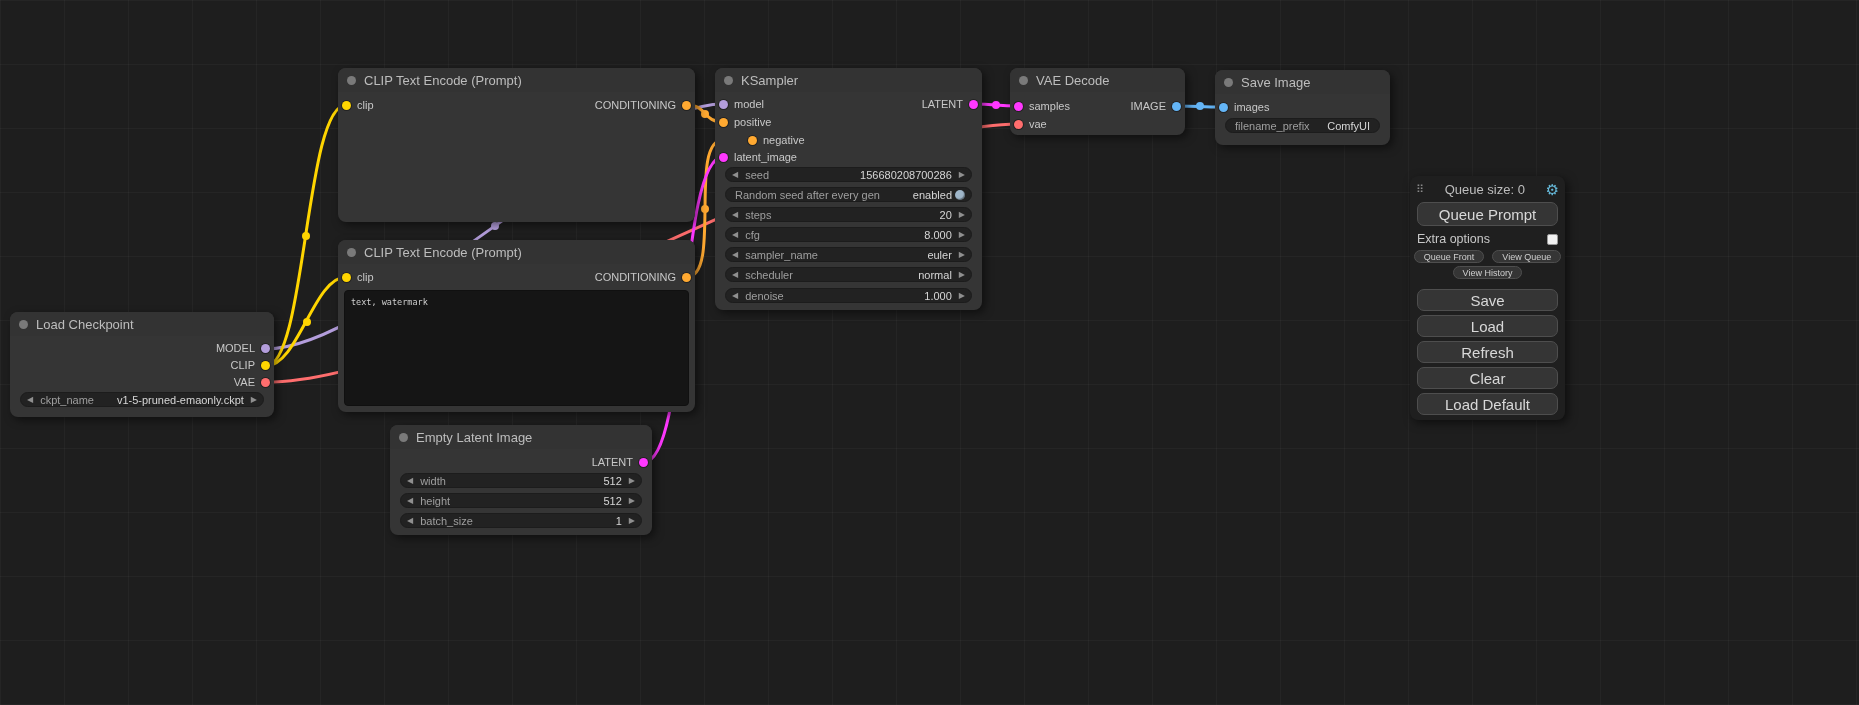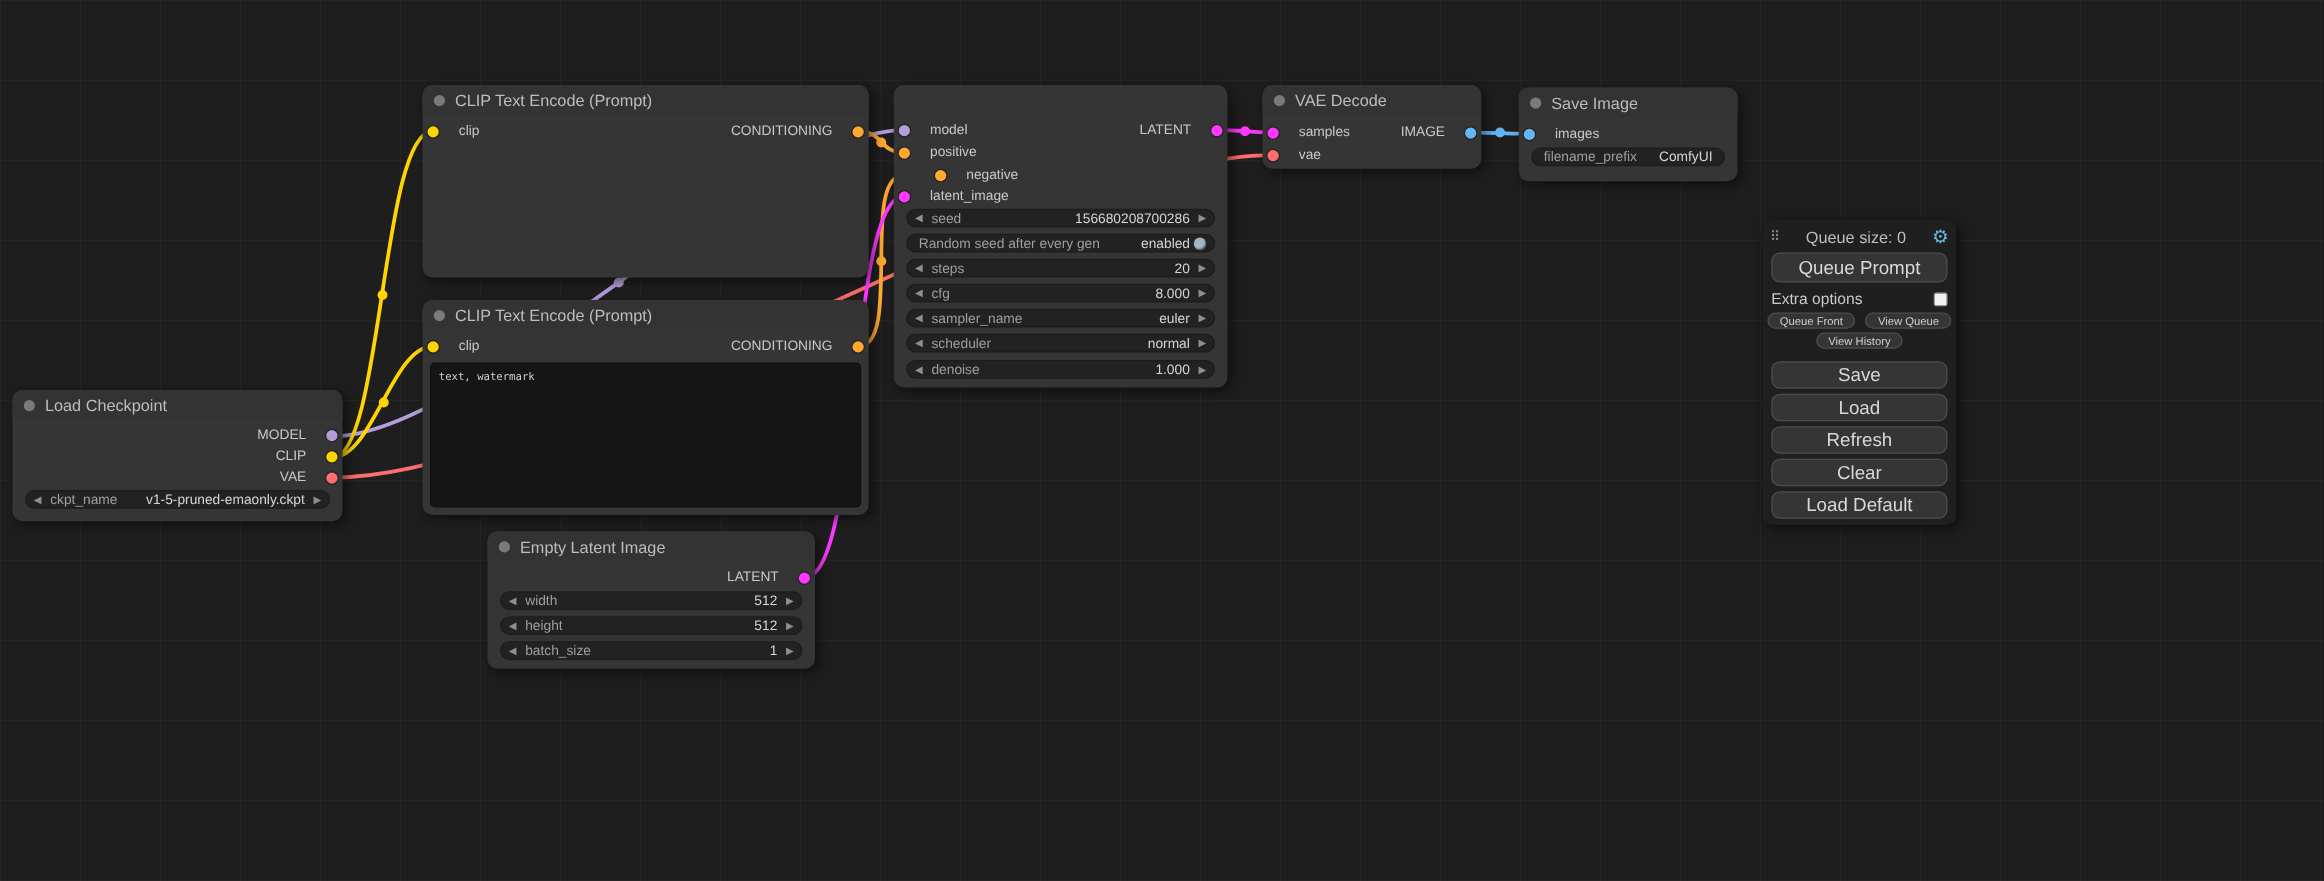--- a/index.html
+++ b/index.html
@@ -20,21 +20,21 @@
     position:absolute; background:#353535; border-radius:8px; z-index:2;
     box-shadow:3px 3px 9px rgba(0,0,0,0.5); color:#c0c0c0;
   }
   .ntitle {
     height:24px; background:#333333; border-radius:8px 8px 0 0;
     display:flex; align-items:center; padding:0 9px; gap:8px;
   }
   .tdot { width:9px; height:9px; border-radius:50%; background:#7a7a7a; flex:0 0 auto; }
   .ttext { font-size:13px; color:#bdbdbd; white-space:nowrap; overflow:hidden; }
 
-  .slot { position:absolute; height:16px; display:flex; align-items:center; gap:16px; font-size:11px; color:#c8c8c8; }
+  .slot { position:absolute; height:16px; display:flex; align-items:center; gap:6px; font-size:11px; color:#c8c8c8; }
   .slot.in  { left:4px; }
   .slot.out { right:4px; }
   .port { width:9px; height:9px; border-radius:50%; flex:0 0 auto; box-shadow:0 0 0 1px rgba(0,0,0,0.35); }
   .p-model        { background:#B39DDB; }
   .p-clip         { background:#FFD500; }
   .p-vae          { background:#FF6E6E; }
   .p-conditioning { background:#FFA931; }
   .p-latent       { background:#FF38FF; }
   .p-image        { background:#64B5F6; }
 
@@ -189,20 +189,24 @@
     </div>
     <div class="widget" style="top:88px;">
       <span class="warrow">◀</span>
       <span class="wlabel">batch_size</span>
       <span class="wvalue">1</span>
       <span class="warrow">▶</span>
     </div>
   </div>
 
   <div class="node" style="left:715px; top:68px; width:267px; height:242px;">
+    <div class="ntitle">
+      <span class="tdot"></span>
+      <span class="ttext">KSampler</span>
+    </div>
     <div class="slot in" style="top:28px;">
       <span class="port p-model"></span>
       <span>model</span>
     </div>
     <div class="slot out" style="top:28px;">
       <span>LATENT</span>
       <span class="port p-latent"></span>
     </div>
     <div class="slot in" style="top:46px;">
       <span class="port p-conditioning"></span>

